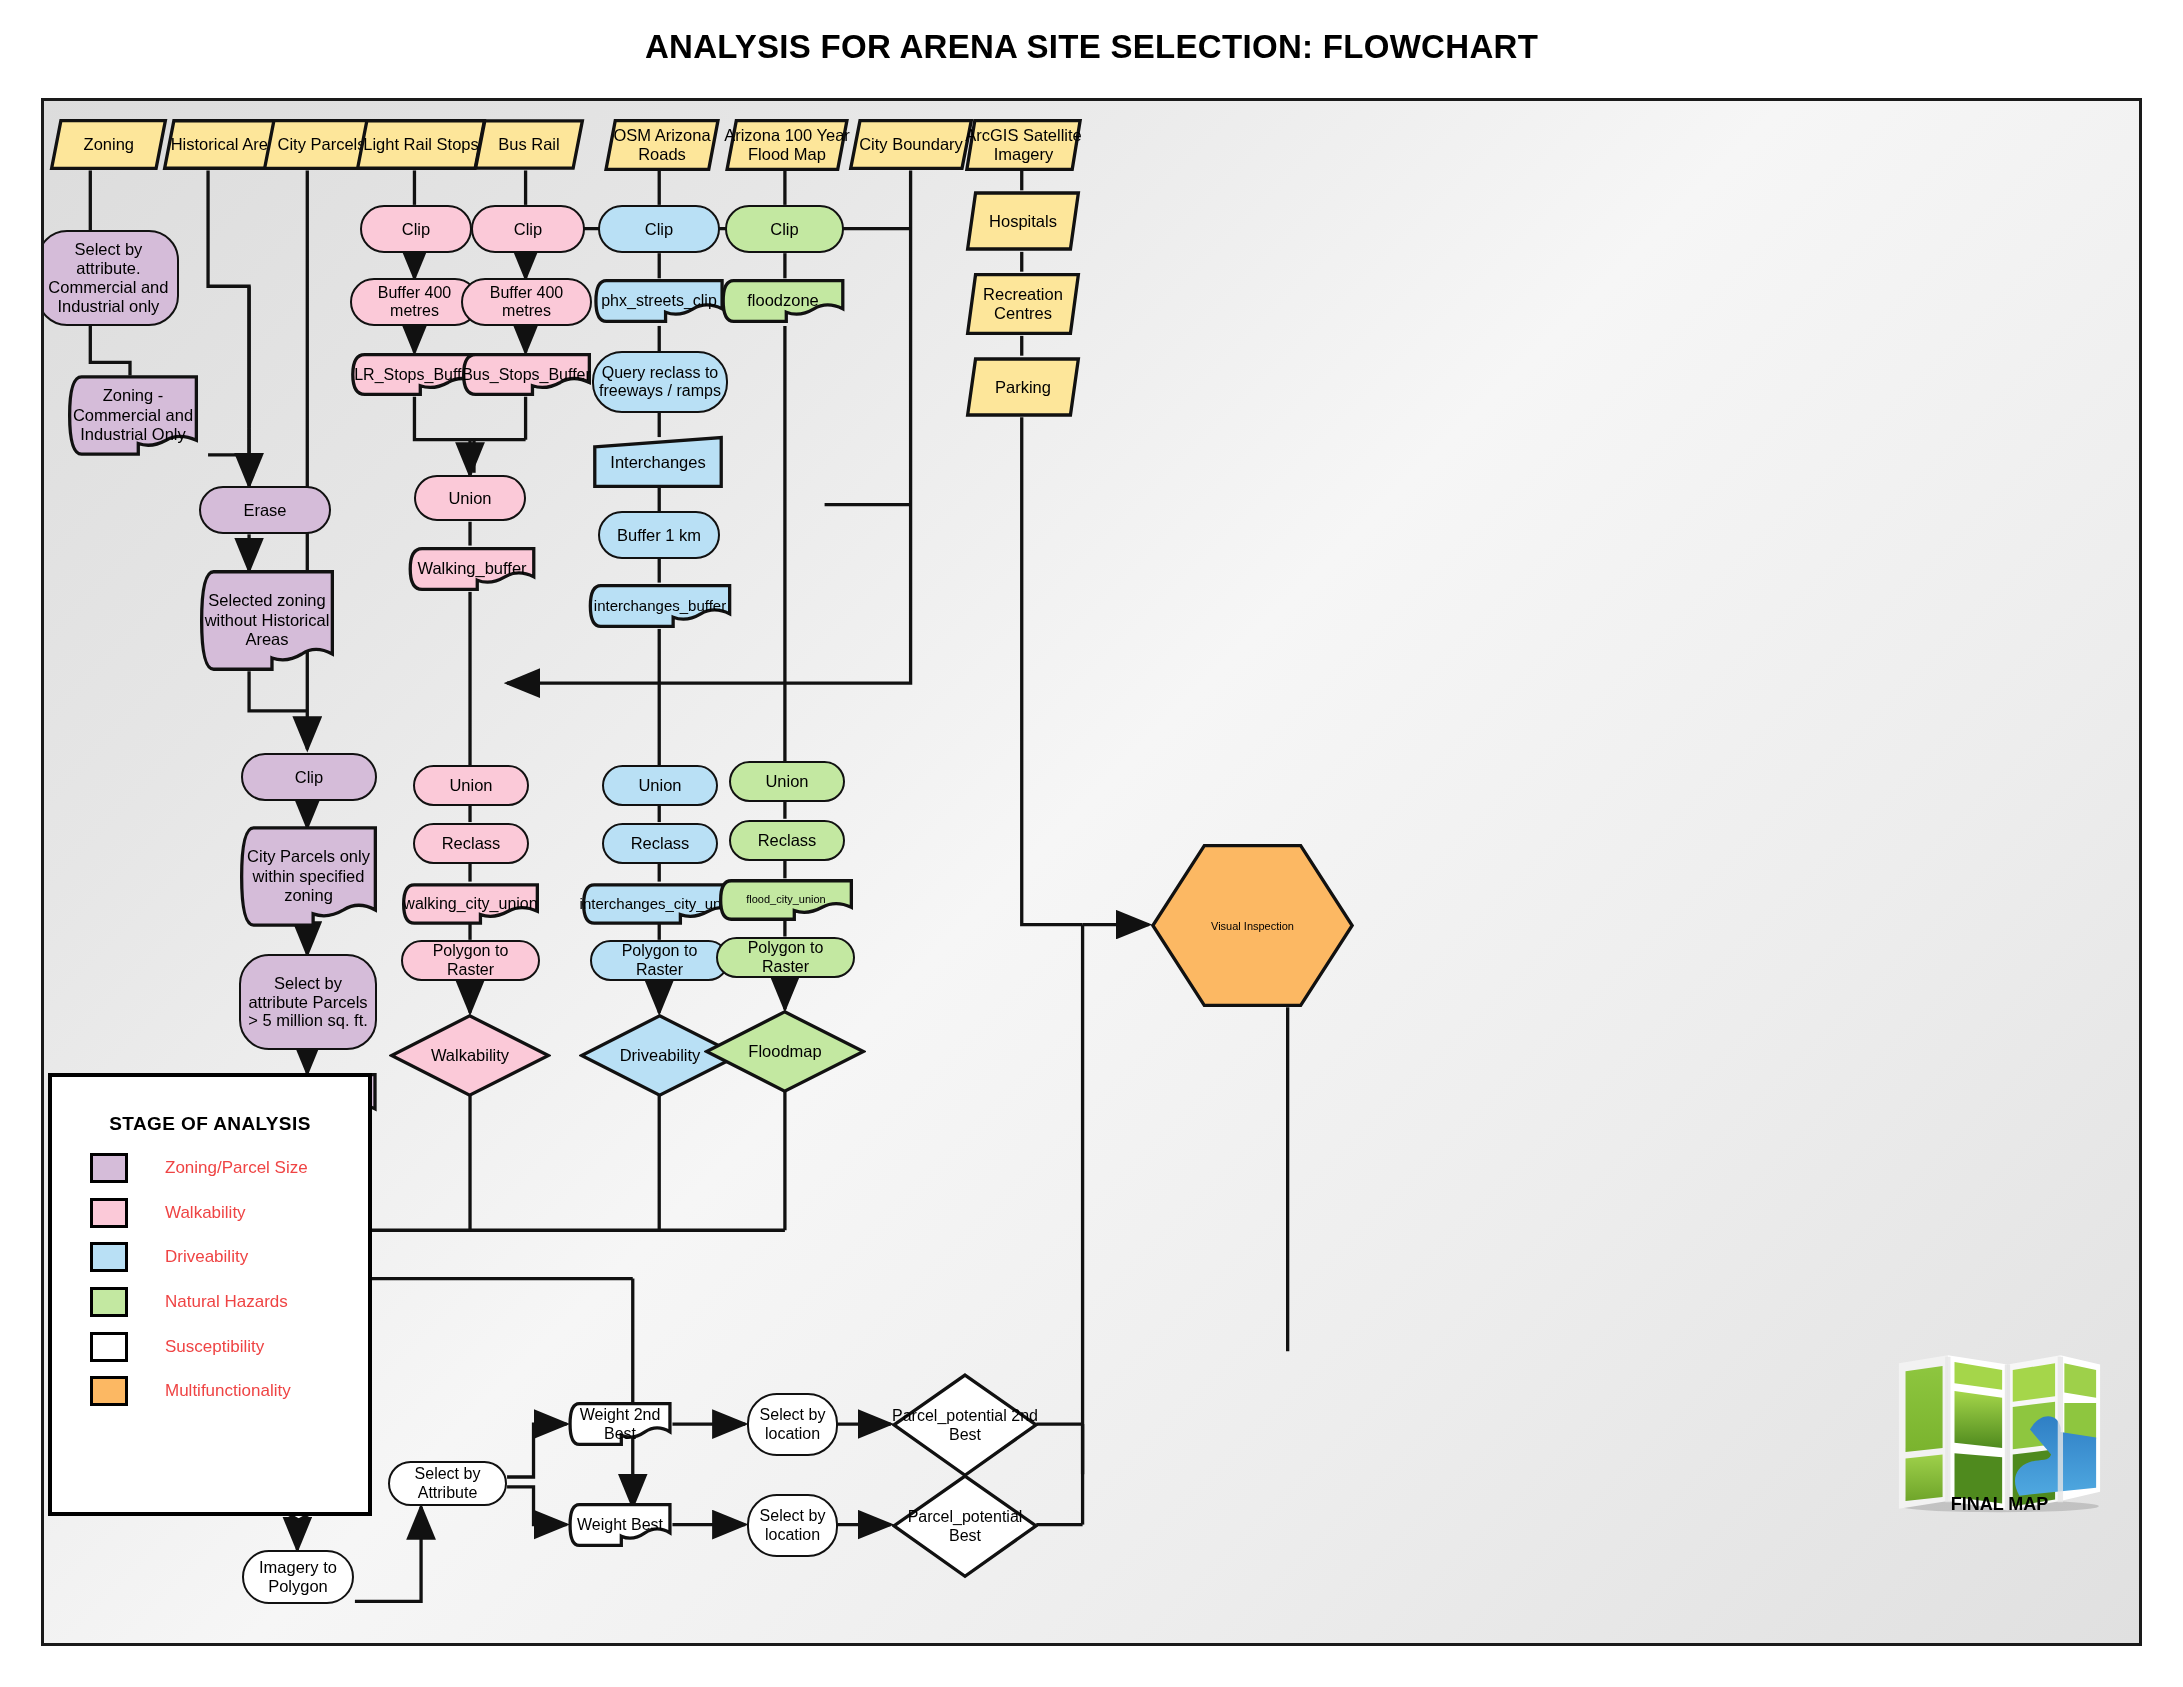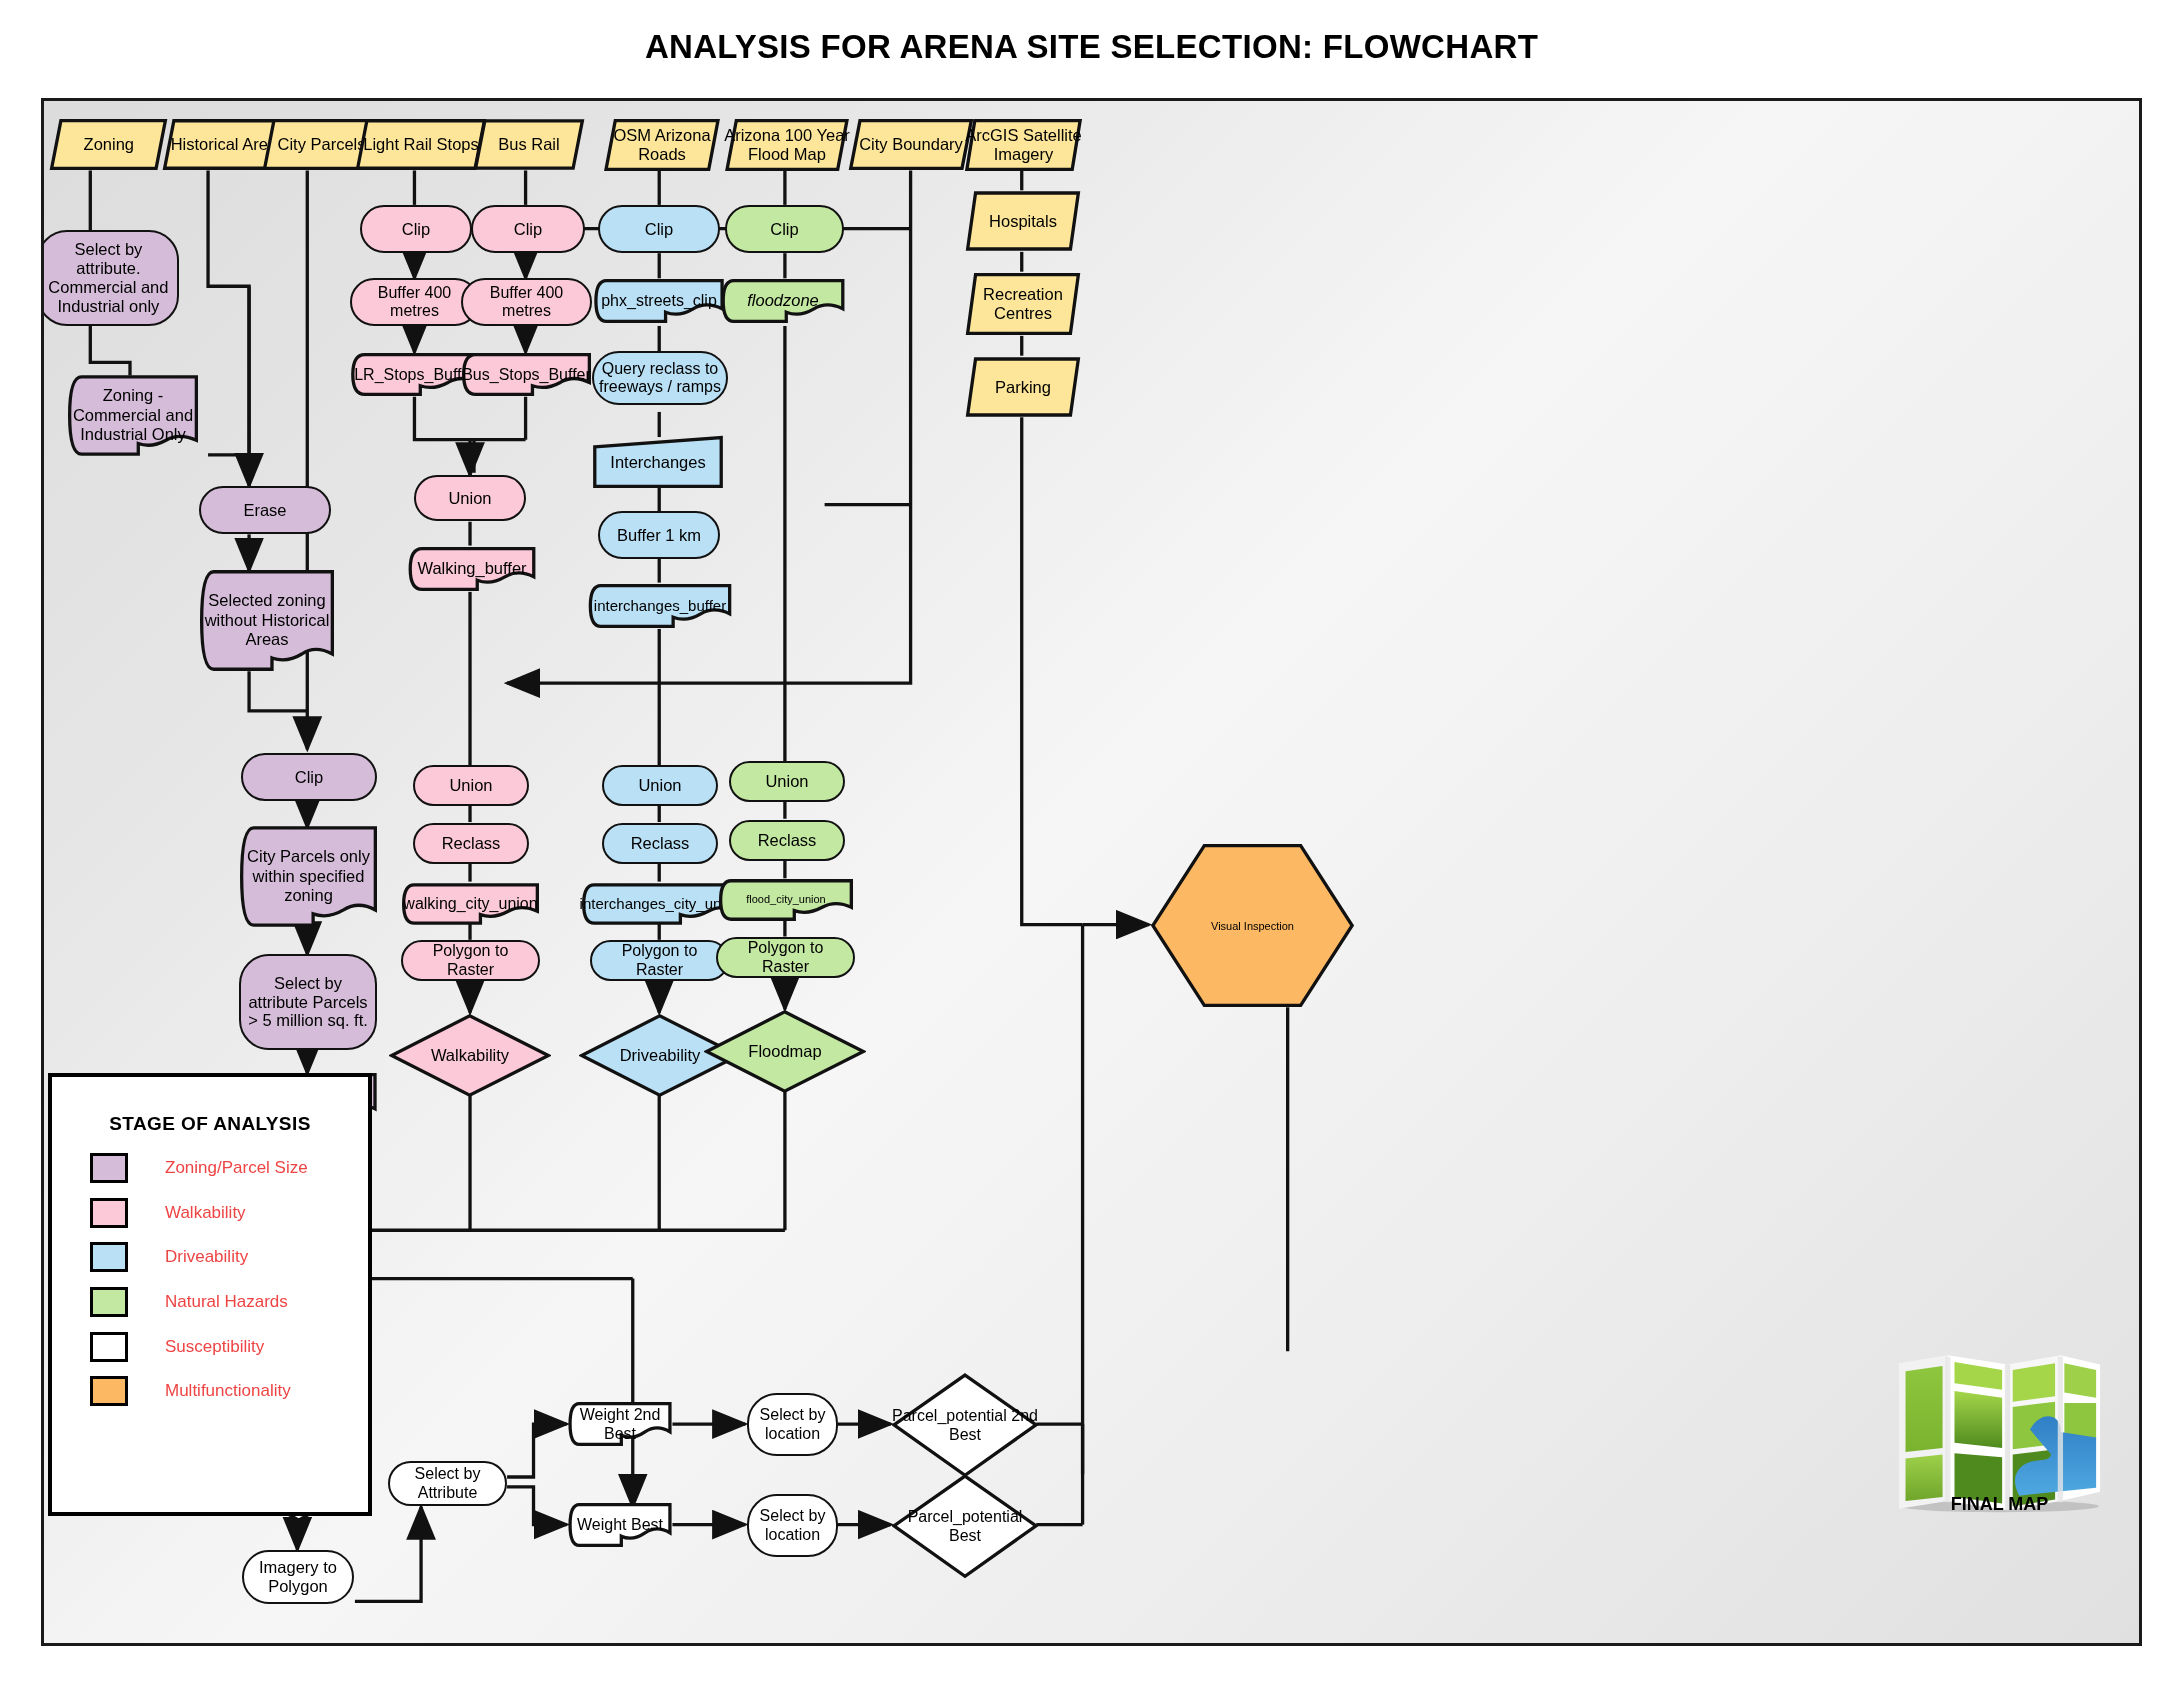--- a/index.html
+++ b/index.html
@@ -483,21 +483,21 @@
       <span>Clip</span>
     </div>
 
     <div class="doc-wrap" style="left:549px; top:177px; width:132px; height:46px;">
       <svg width="132" height="46" viewBox="0 0 200 70">
         <path d="M 20,4 L 196,4 L 196,47 Q 172,35 152,47 Q 130,60 110,52 L 110,66 L 20,66 Q 4,66 4,35 Q 4,4 20,4 Z" fill="#b9e0f5" stroke="#111" stroke-width="5"></path>
       </svg>
       <div class="lbl" style="font-size:16px;">phx_streets_clip</div>
     </div>
 
-    <div class="node shape-proc soft" style="left:548px; top:250px; width:136px; height:54px; background:#b9e0f5; font-size:16px;">
+    <div class="node shape-proc soft" style="left:548px; top:250px; width:136px; height:62px; background:#b9e0f5; font-size:16px;">
       <span>Query reclass to freeways / ramps</span>
     </div>
 
     <div class="trap-wrap" style="left:548px; top:334px; width:132px; height:54px;">
       <svg width="132" height="54" viewBox="0 0 200 82">
         <polygon points="4,18 196,4 196,78 4,78" fill="#b9e0f5" stroke="#111" stroke-width="5"></polygon>
       </svg>
       <div class="lbl">Interchanges</div>
     </div>
 
@@ -532,21 +532,21 @@
       <svg width="162" height="85" viewBox="0 0 245 128">
         <polygon points="122,4 241,64 122,124 4,64" fill="#b9e0f5" stroke="#111" stroke-width="5"></polygon>
       </svg>
       <div class="lbl">Driveability</div>
     </div>
 
     <div class="node shape-proc" style="left:681px; top:104px; width:119px; height:48px; background:#c3e8a1;">
       <span>Clip</span>
     </div>
 
-    <div class="doc-wrap" style="left:676px; top:177px; width:126px; height:46px;font-style:italic;">
+    <div class="doc-wrap" style="left:676px; top:177px; width:126px; height:46px;">
       <svg width="126" height="46" viewBox="0 0 190 70">
         <path d="M 20,4 L 186,4 L 186,47 Q 162,35 142,47 Q 120,60 100,52 L 100,66 L 20,66 Q 4,66 4,35 Q 4,4 20,4 Z" fill="#c3e8a1" stroke="#111" stroke-width="5"></path>
       </svg>
       <div class="lbl">floodzone</div>
     </div>
 
     <div class="node shape-proc" style="left:685px; top:660px; width:116px; height:41px; background:#c3e8a1;">
       <span>Union</span>
     </div>
     <div class="node shape-proc" style="left:685px; top:719px; width:116px; height:41px; background:#c3e8a1;">

